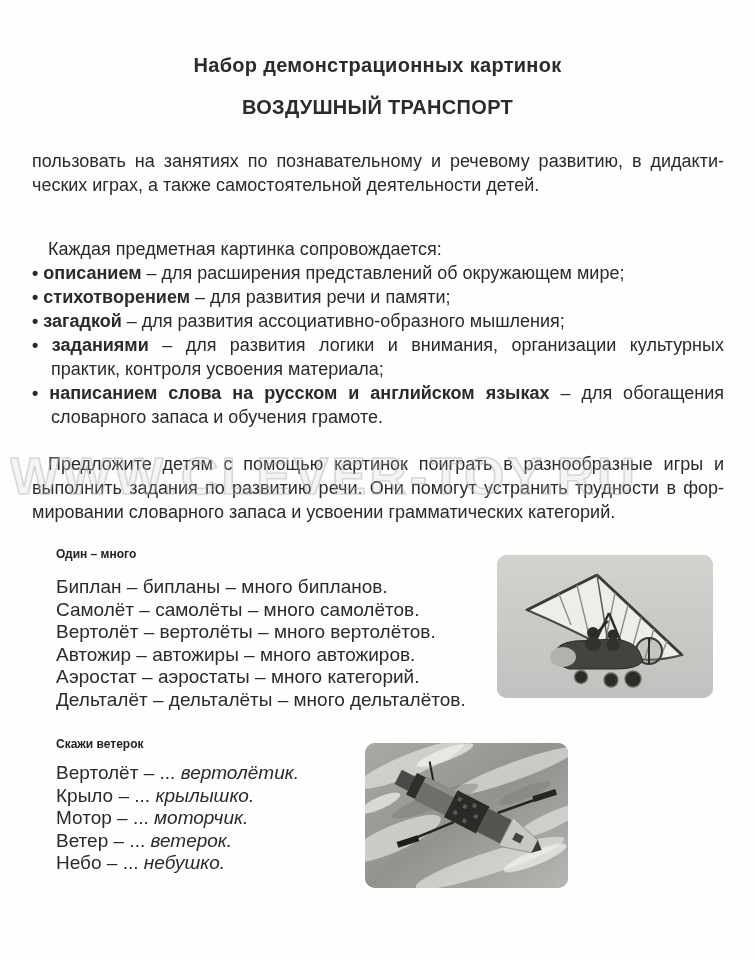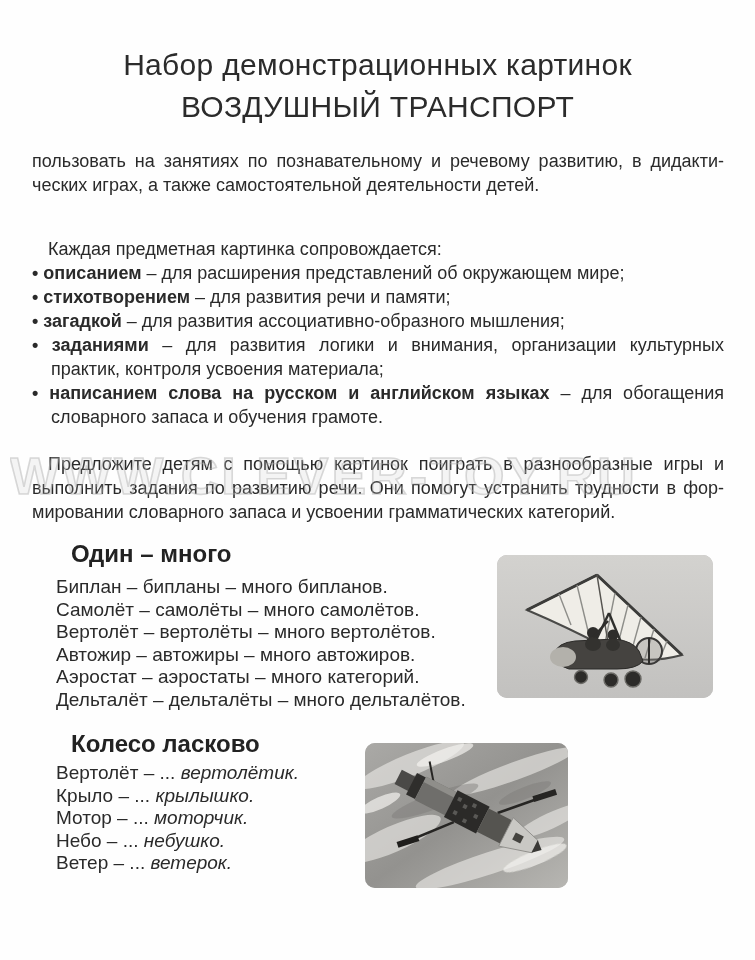--- a/index.html
+++ b/index.html
@@ -2,30 +2,30 @@
 <html lang="ru"><head>
 <meta charset="utf-8">
 <style>
   html,body{margin:0;padding:0;background:#ffffff;}
   .page{
     position:relative;width:755px;height:960px;background:#fefefe;
     font-family:"Liberation Sans","DejaVu Sans",sans-serif;
     color:#262626;overflow:hidden;
   }
   .title{position:absolute;top:44px;left:0;width:755px;text-align:center;
-    font-size:30px;font-weight:400;line-height:42px;color:#2b2b2b;letter-spacing:.3px;}
+    font-size:20px;font-weight:700;line-height:42px;color:#2b2b2b;letter-spacing:.3px;}
   .block{position:absolute;font-size:18px;line-height:24px;color:#2a2a2a;}
   .line{white-space:normal;}
   .f-b{font-weight:700;}
   .f-r{font-weight:400;}
   .f-i{font-style:italic;}
   .ind{text-indent:16px;}
   .cont{padding-left:19px;}
   .j{text-align:justify;text-align-last:justify;}
-  .sec-heading{font-weight:700;font-size:24px;line-height:22px;color:#222;margin-left:15px;}
+  .sec-heading{font-weight:700;font-size:12px;line-height:22px;color:#222;}
   .list .line{font-size:19px;line-height:22.5px;}
   .watermark{
     position:absolute;top:446px;left:10px;width:735px;height:62px;
     font-size:52px;font-weight:700;line-height:60px;letter-spacing:3px;white-space:nowrap;
     color:rgba(195,195,195,0.16);-webkit-text-stroke:1.6px rgba(172,172,172,0.45);
     pointer-events:none;overflow:hidden;z-index:5;
   }
   .photo{position:absolute;border-radius:10px;overflow:hidden;background:#c8c7c4;
     box-shadow:0 0 0 1px rgba(0,0,0,0.06) inset;}
   .photo svg{display:block;}
@@ -116,27 +116,27 @@
       <line x1="96" y1="82" x2="111" y2="66" stroke="#2e2d2b" stroke-width="2.4"></line>
       <g fill="#2c2b29" stroke="#6b6a66" stroke-width="1.4">
         <circle cx="84" cy="122" r="6.5"></circle>
           <circle cx="114" cy="125" r="7"></circle>
           <circle cx="136" cy="124" r="8"></circle>
       </g>
     </svg>
   </div>
 
   <div class="block list" style="top:733px;left:56px;width:300px;">
-    <div class="sec-heading" style="margin-bottom:7px;">Колесо ласково</div>
+    <div class="sec-heading" style="margin-bottom:7px;">Скажи ветерок</div>
     <div>
         <div class="line"><span class="f-r">Вертолёт – ... </span><span class="f-i">вертолётик.</span></div>
         <div class="line"><span class="f-r">Крыло – ... </span><span class="f-i">крылышко.</span></div>
         <div class="line"><span class="f-r">Мотор – ... </span><span class="f-i">моторчик.</span></div>
+        <div class="line"><span class="f-r">Ветер – ... </span><span class="f-i">ветерок.</span></div>
         <div class="line"><span class="f-r">Небо – ... </span><span class="f-i">небушко.</span></div>
-        <div class="line"><span class="f-r">Ветер – ... </span><span class="f-i">ветерок.</span></div>
       </div>
   </div>
 
   <div class="photo" style="top:743px;left:365px;width:203px;height:145px;">
     <svg width="203" height="145" viewBox="0 0 203 145">
       <defs>
         <linearGradient id="earth" x1="0" y1="0" x2="1" y2="1">
           <stop offset="0" stop-color="#aaa9a6"></stop>
             <stop offset="0.5" stop-color="#93928f"></stop>
             <stop offset="1" stop-color="#b7b6b2"></stop>

